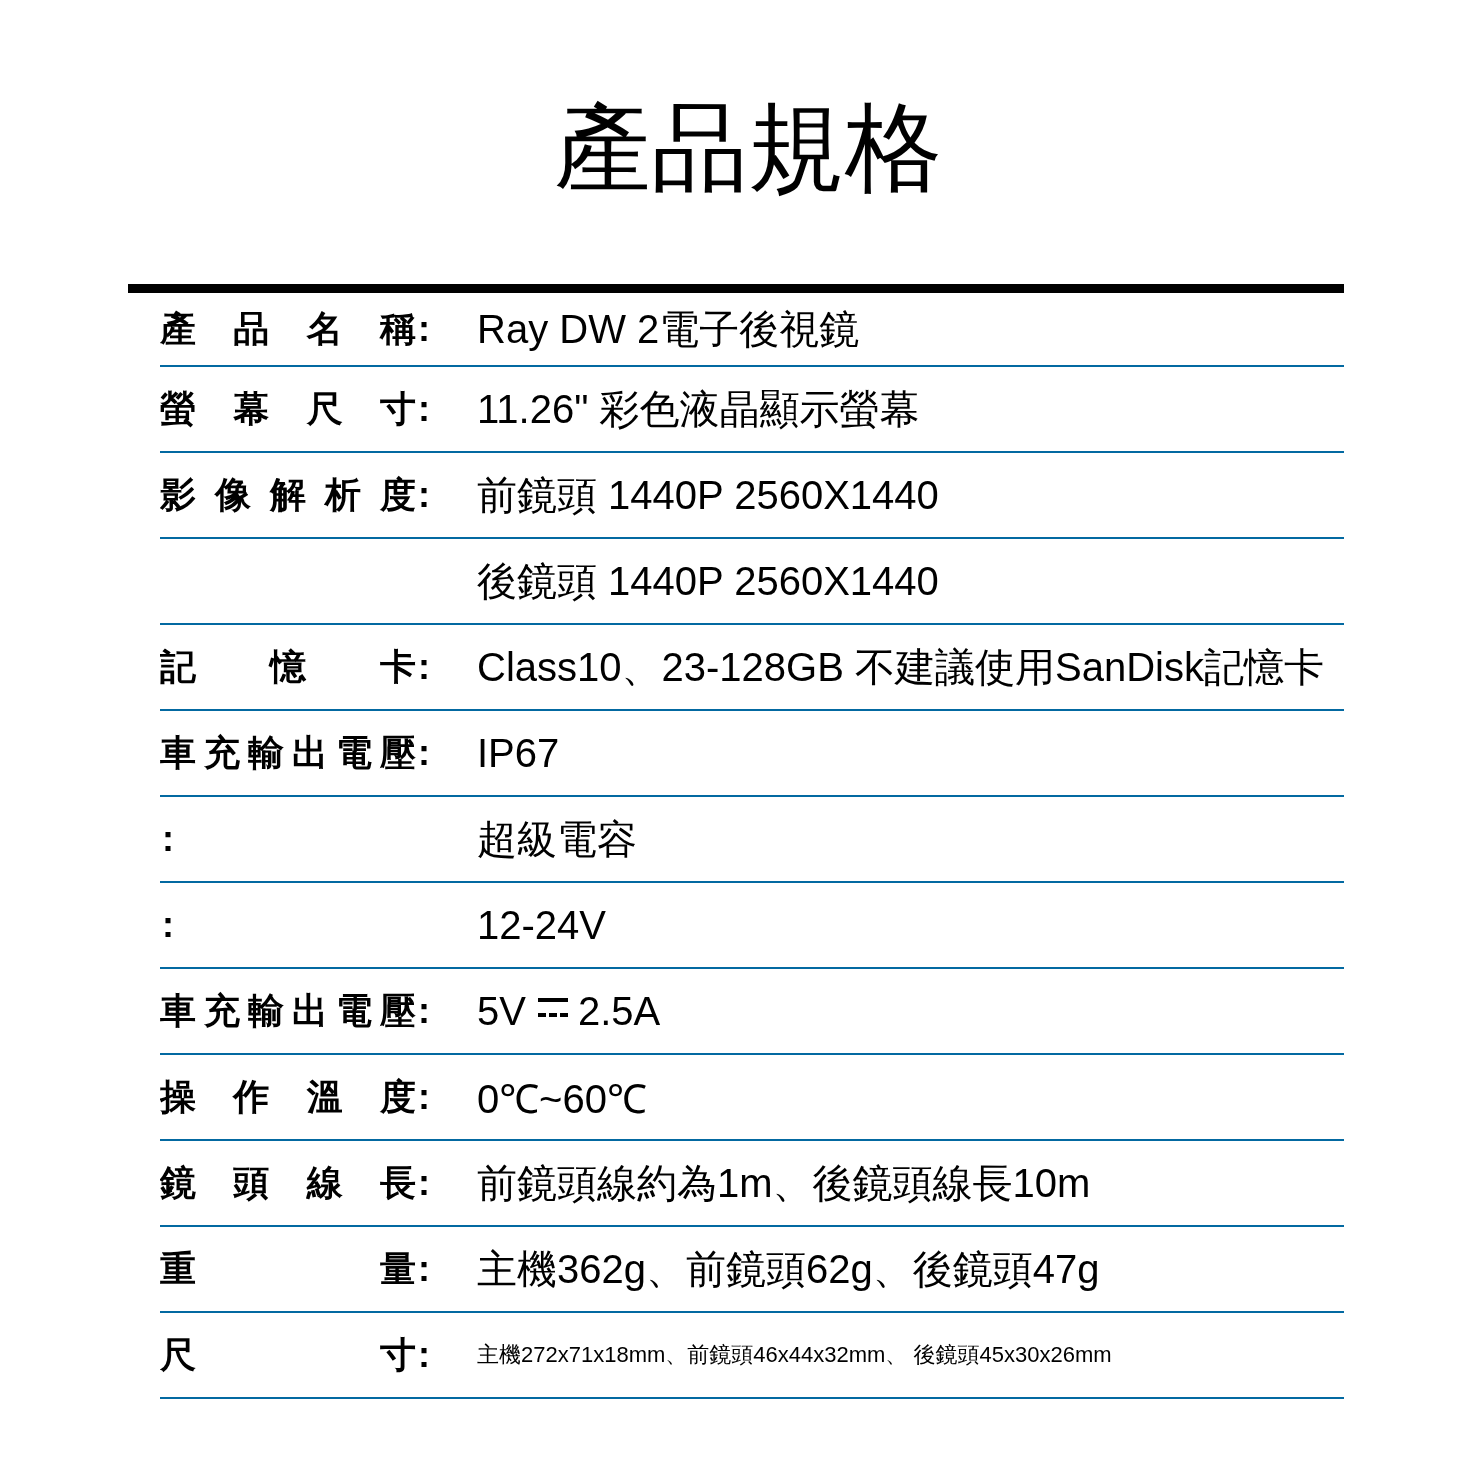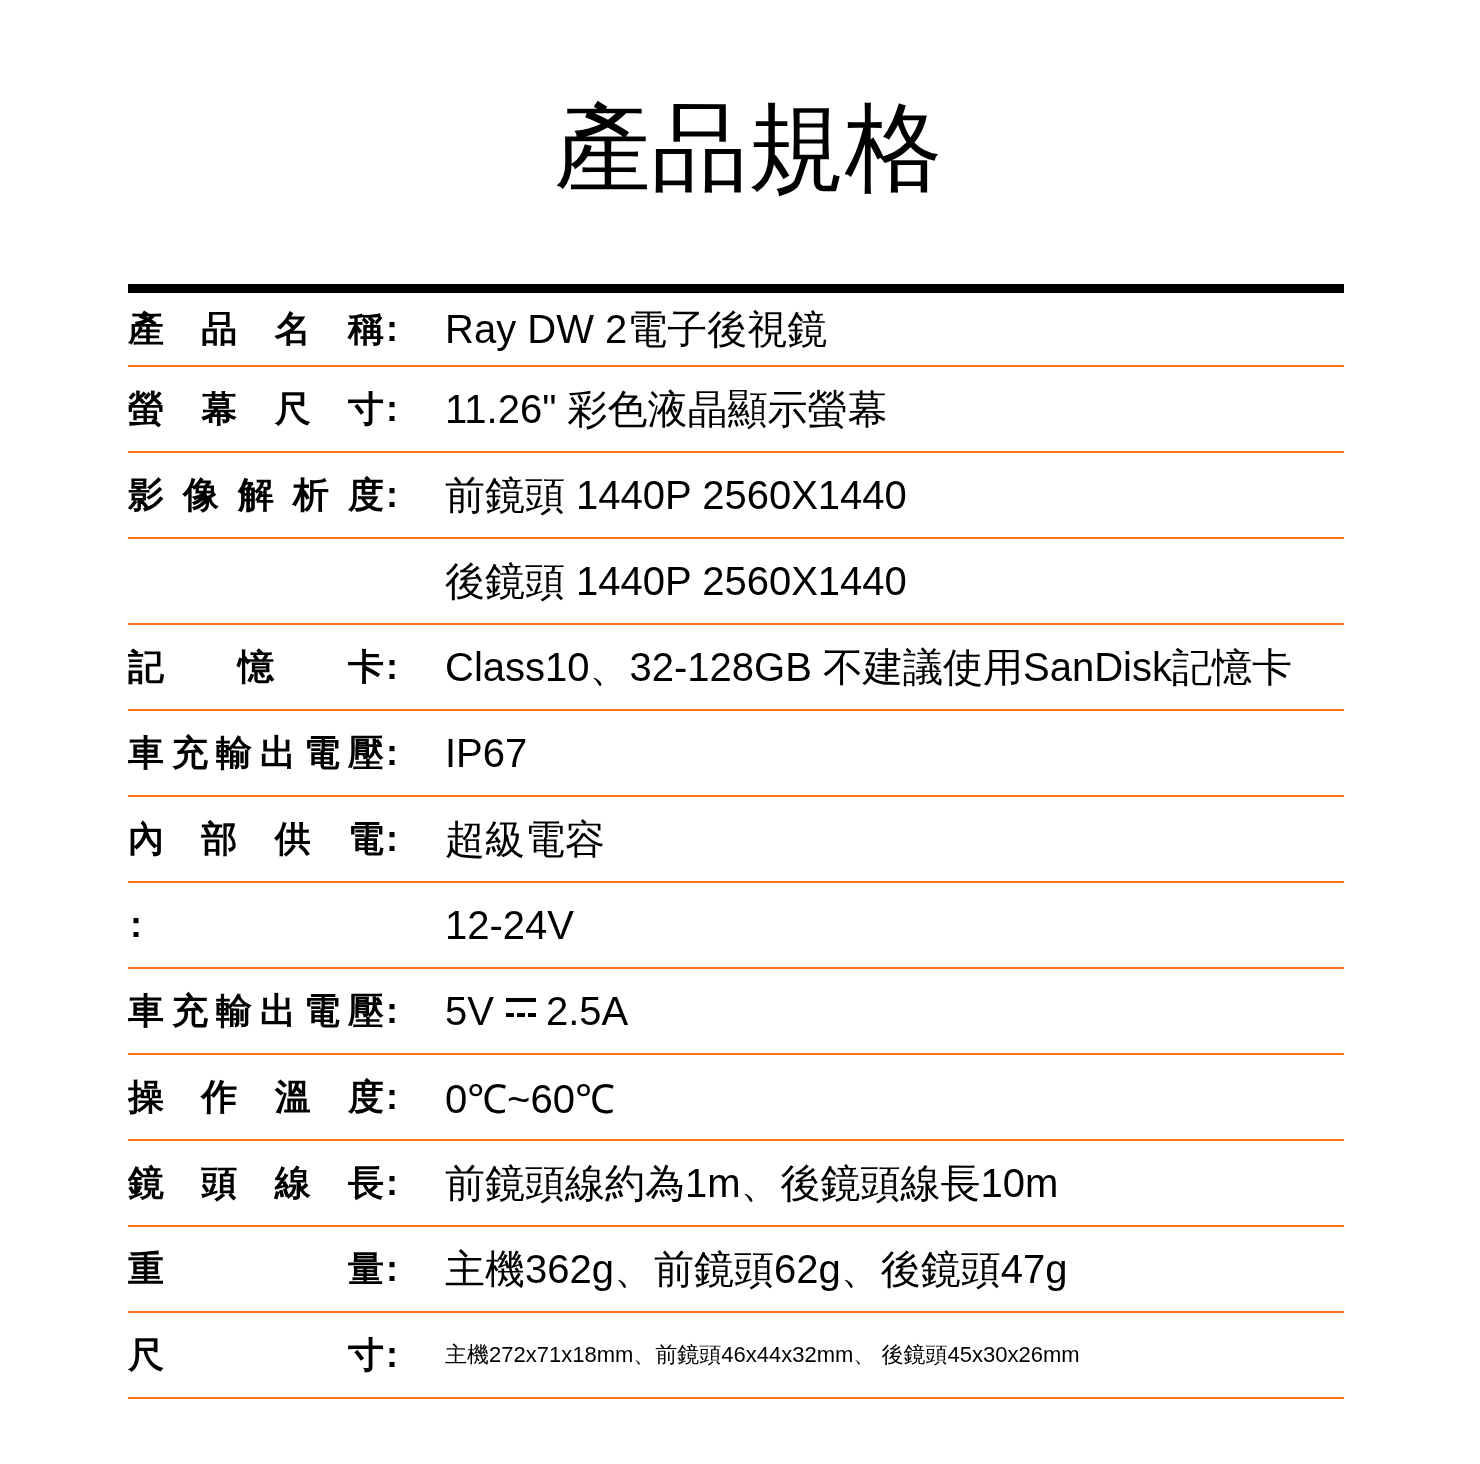--- a/index.html
+++ b/index.html
@@ -34,21 +34,22 @@
     width: 1216px;
   }
   .top-bar {
     height: 9px;
     background: #000;
   }
   .spec-row {
     display: flex;
     align-items: center;
     height: 84px;
-    border-bottom: 2px solid #f97316;
+    border-bottom: 2px solid #0369a1;
+    margin-left: 32px;
   }
   .spec-row.first {
     height: 72px;
   }
   .row-label {
     flex: 0 0 317px;
     width: 317px;
     display: flex;
     align-items: baseline;
     font-size: 36px;
@@ -129,34 +130,33 @@
           <span class="label-colon">:</span>
       </div>
       <div class="row-value">後鏡頭 1440P 2560X1440</div>
     </div>
 
     <div class="spec-row">
       <div class="row-label">
         <span class="label-text">記憶卡</span>
           <span class="label-colon">:</span>
       </div>
-      <div class="row-value">Class10、32-128GB 不建議使用SanDisk記憶卡</div>
+      <div class="row-value">Class10、23-128GB 不建議使用SanDisk記憶卡</div>
     </div>
 
     <div class="spec-row">
       <div class="row-label">
         <span class="label-text">車充輸出電壓</span>
           <span class="label-colon">:</span>
       </div>
       <div class="row-value">IP67</div>
     </div>
 
     <div class="spec-row">
       <div class="row-label">
-        <span class="label-text">內部供電</span>
           <span class="label-colon">:</span>
       </div>
       <div class="row-value">超級電容</div>
     </div>
 
     <div class="spec-row">
       <div class="row-label">
           <span class="label-colon">:</span>
       </div>
       <div class="row-value">12-24V</div>

